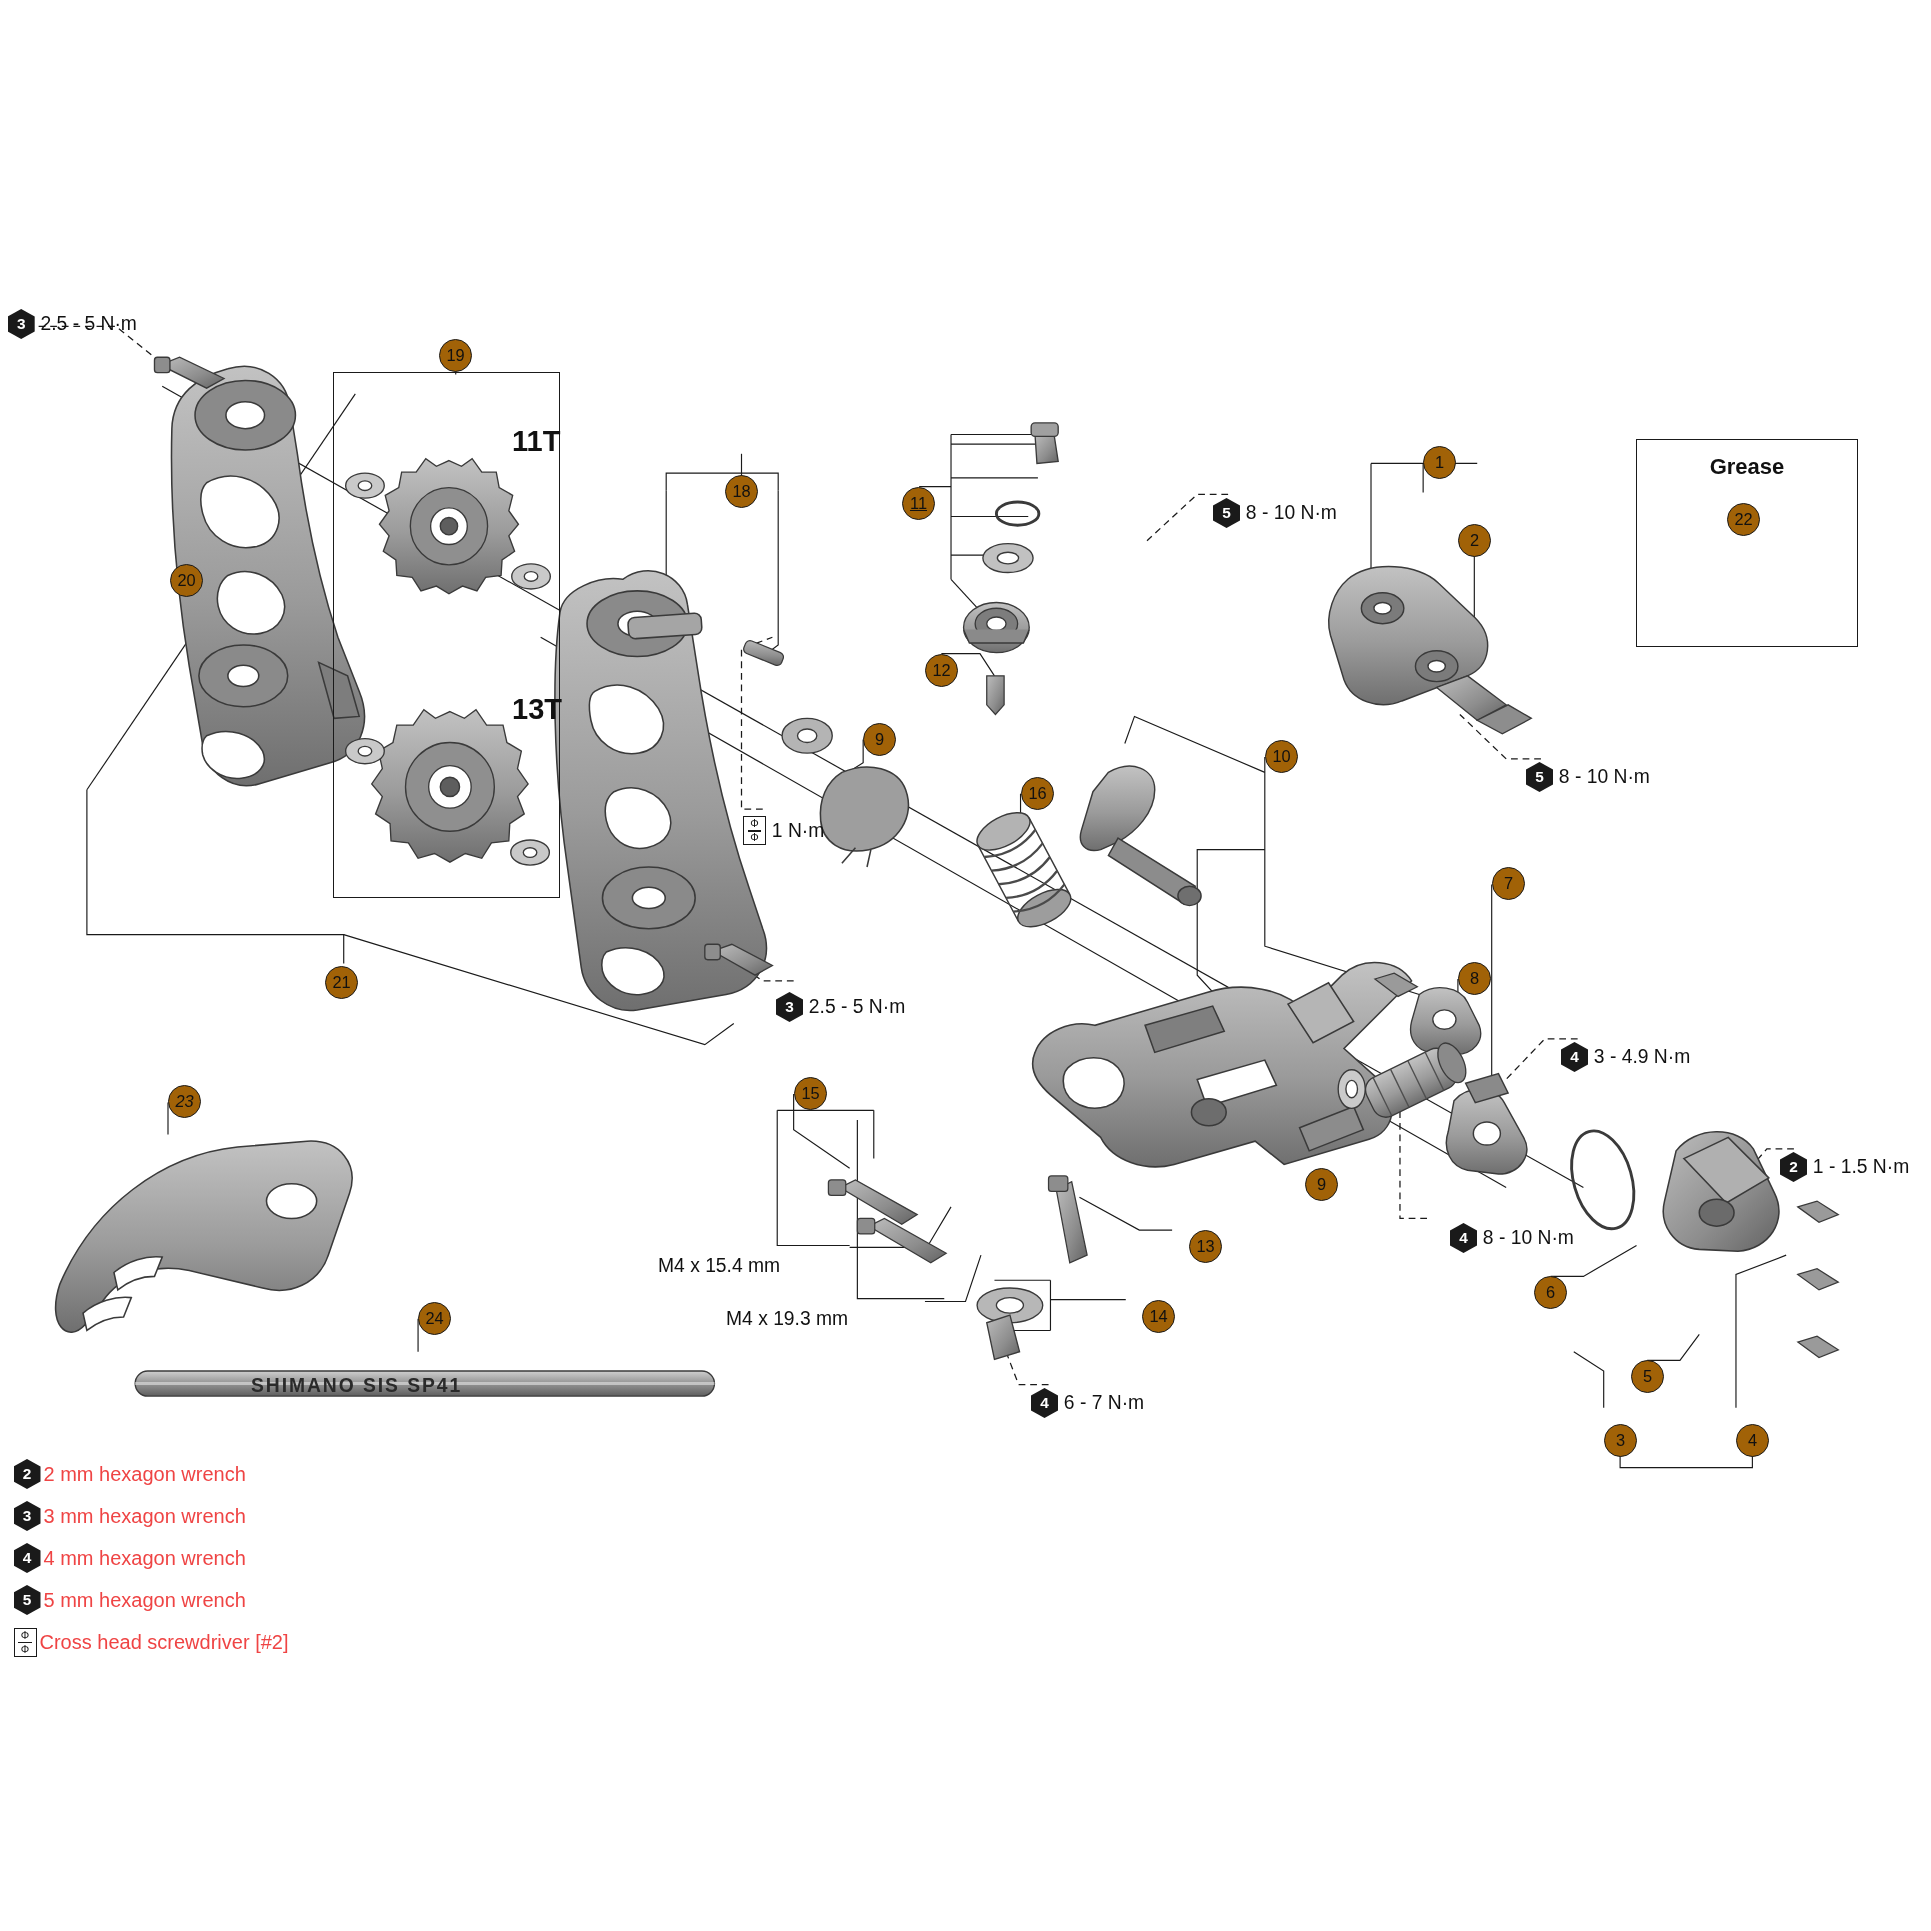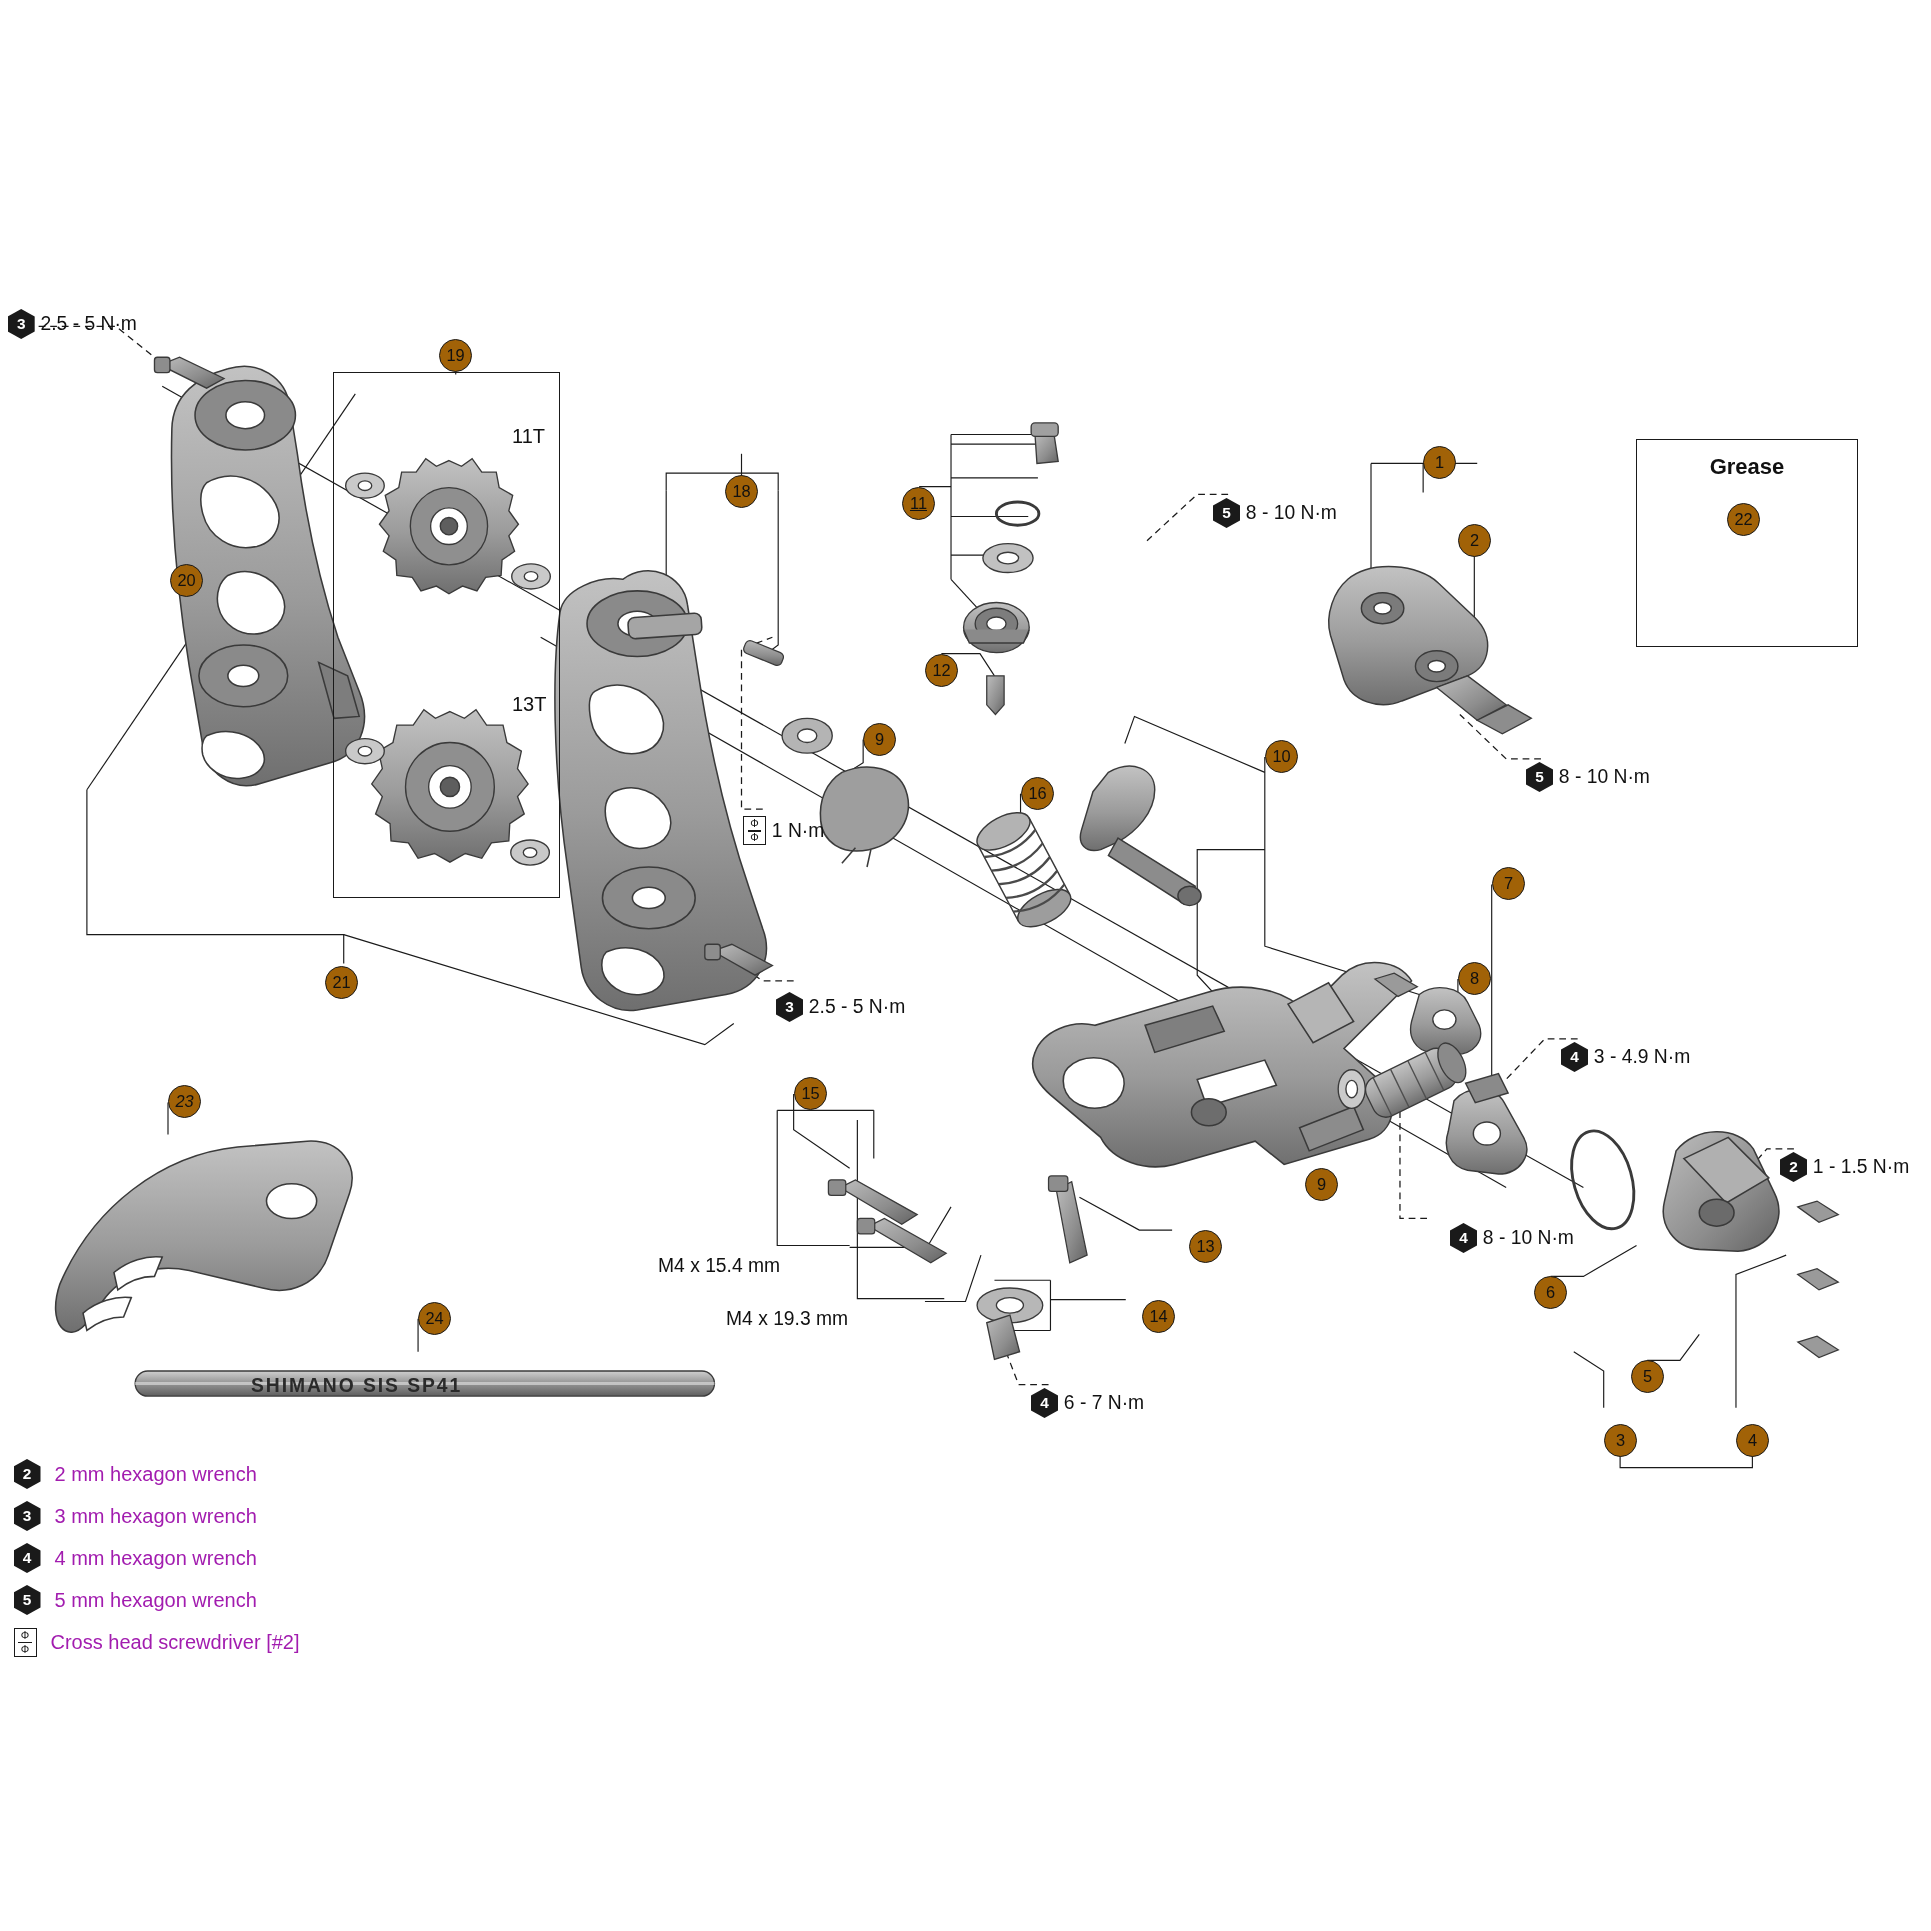--- a/index.html
+++ b/index.html
@@ -93,42 +93,42 @@
     position: absolute;
     white-space: nowrap;
     font-size: 19.3px;
     color: #111;
     font-family: "Liberation Sans", sans-serif;
     text-align: center;
   }
   .bold-label {
     position: absolute;
     white-space: nowrap;
-    font-size: 20px;
-    font-weight: normal;
+    font-size: 29px;
+    font-weight: bold;
     color: #111;
     font-family: "Liberation Sans", sans-serif;
   }
 
   
   #legend {
     position: absolute;
     left: 13.5px;
     top: 1453px;
     width: 502px;
   }
   .legend-row {
     display: flex;
     align-items: center;
     height: 42px;
   }
   .legend-row .lbl {
-    margin-left: 14px;
+    margin-left: 3px;
     font-size: 20px;
-    color: #a21caf;
+    color: #ef4444;
     white-space: nowrap;
     font-family: "Liberation Sans", sans-serif;
   }
 
   
   #grease-box {
     position: absolute;
     left: 1636px; top: 439px;
     width: 222px; height: 208px;
     border: 1.7px solid #1a1a1a;

